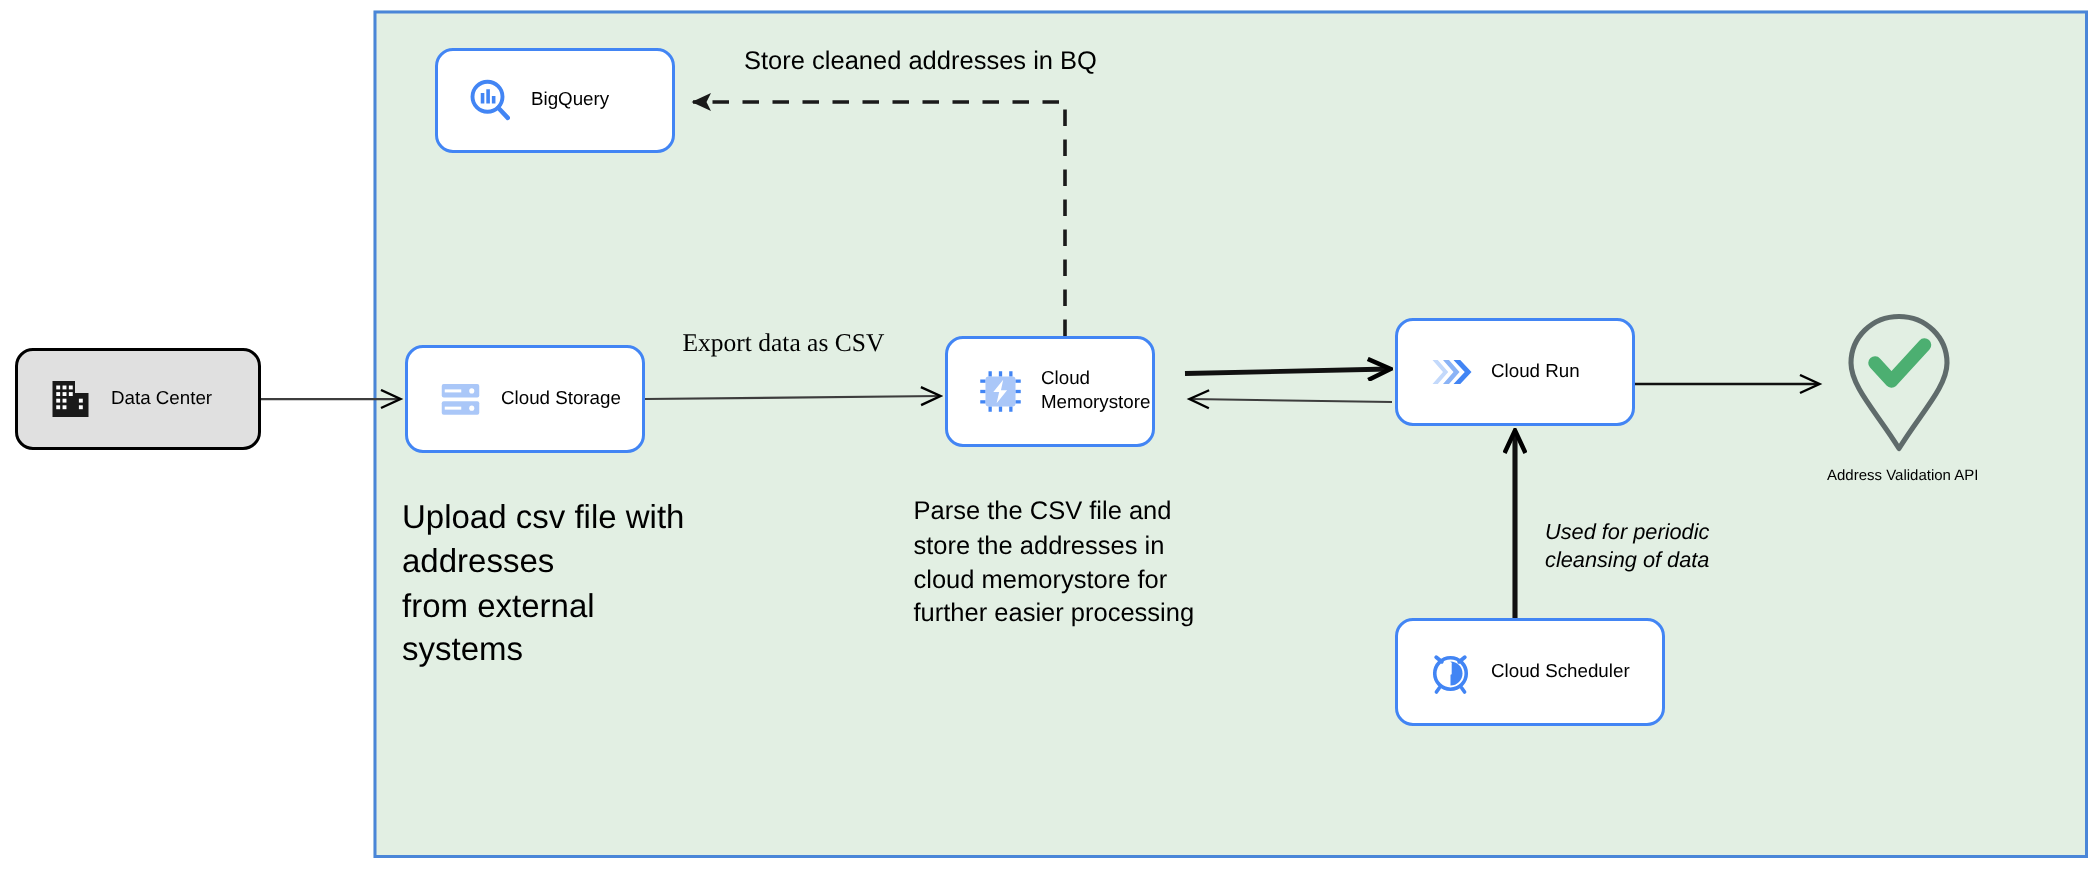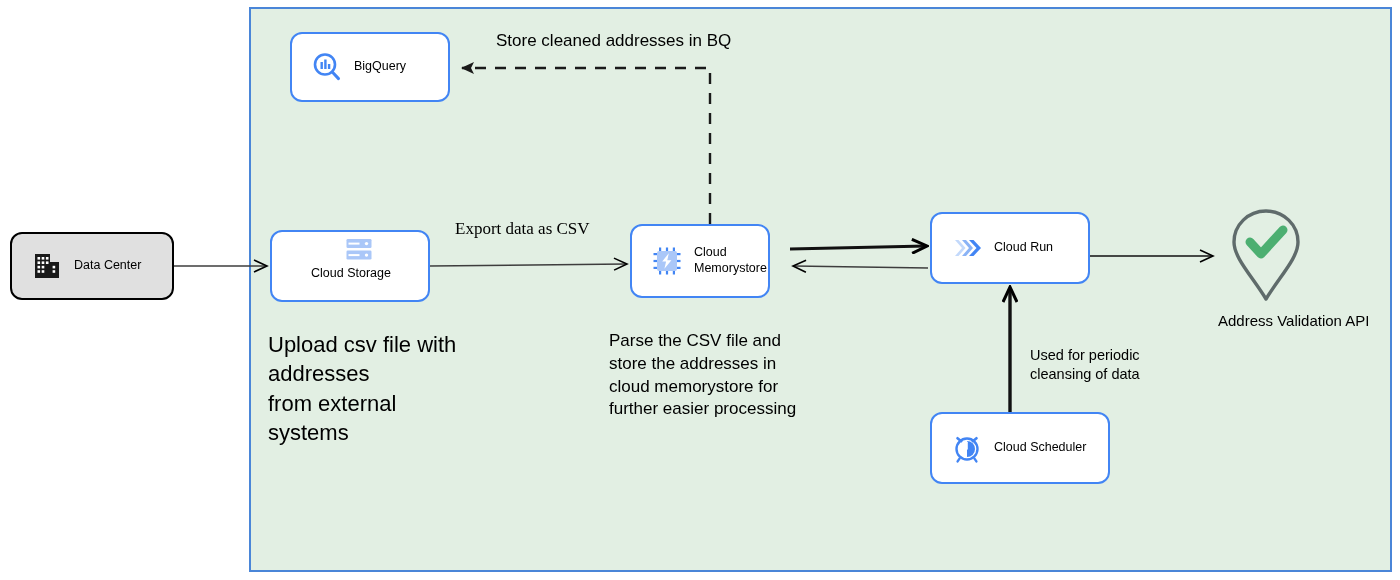--- a/index.html
+++ b/index.html
@@ -63,21 +63,21 @@
     width: 164px;
     height: 68px;
     background: #e0e0e0;
     border: 2px solid #000000;
     border-radius: 12px;
   }
   #node-data-center .node-label { font-size: 12.5px; }
   
   #node-bigquery { left: 290px; top: 32px; width: 160px; height: 70px; }
   
-  #node-cloud-storage { left: 270px; top: 230px; width: 160px; height: 72px; flex-direction: column; }
+  #node-cloud-storage { left: 270px; top: 230px; width: 160px; height: 72px; }
   
   #node-cloud-memorystore { left: 630px; top: 224px; width: 140px; height: 74px; }
   
   #node-cloud-run { left: 930px; top: 212px; width: 160px; height: 72px; }
   
   #node-cloud-scheduler { left: 930px; top: 412px; width: 180px; height: 72px; }
 
   
   #node-address-validation {
     position: absolute;
@@ -87,35 +87,35 @@
     height: 160px;
   }
   #node-address-validation .pin-wrap {
     width: 80px;
     height: 100px;
     margin-left: 8px;
   }
   #node-address-validation .api-label {
     margin-top: 6px;
     width: 160px;
-    font-size: 15px;
+    font-size: 10px;
     color: #000000;
     line-height: 1.25;
   }
 
   
   .annotation {
     position: absolute;
     color: #000000;
     line-height: 1.34;
     white-space: pre-line;
   }
   #annotation-upload { left: 268px; top: 330px; width: 230px; font-size: 22px; }
   #annotation-parse  { left: 609px; top: 330px; width: 250px; font-size: 17px; }
-  #annotation-scheduler { left: 1030px; top: 346px; width: 200px; font-size: 14.5px; }
+  #annotation-scheduler { left: 1030px; top: 346px; width: 200px; font-size: 14.5px; font-style: italic; }
   #edge-label-export { left: 455px; top: 218px; font-size: 17px; font-family: Liberation Serif, serif; }
   #edge-label-store-bq { left: 496px; top: 30px; font-size: 17px; }
 
   
   #connectors {
     position: absolute;
     left: 0;
     top: 0;
     width: 1400px;
     height: 580px;

